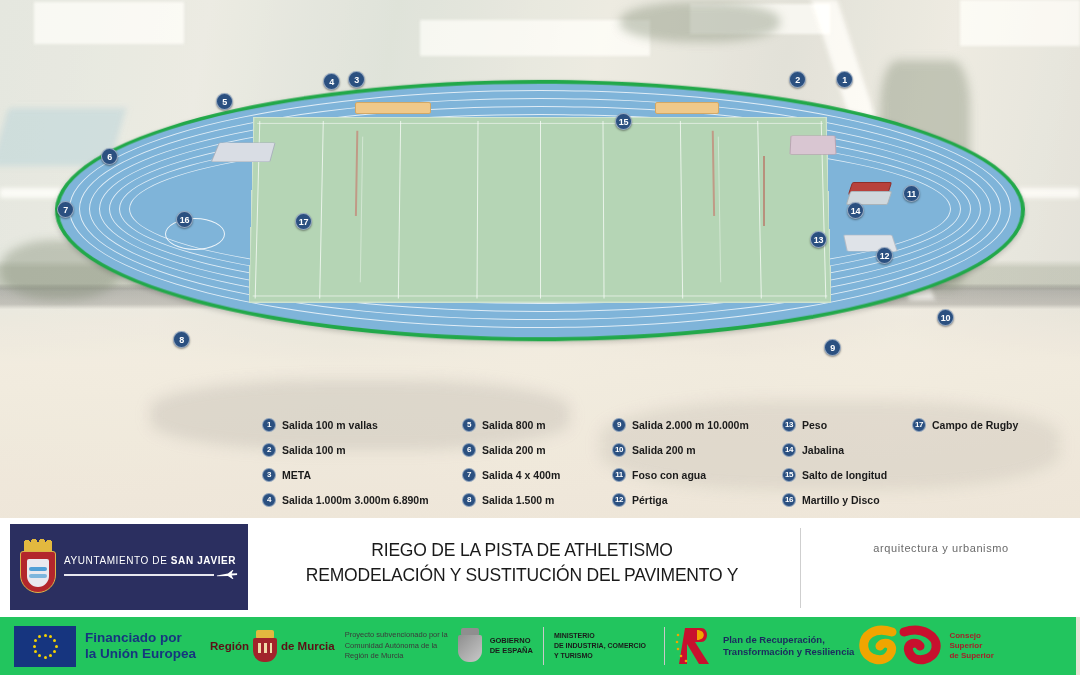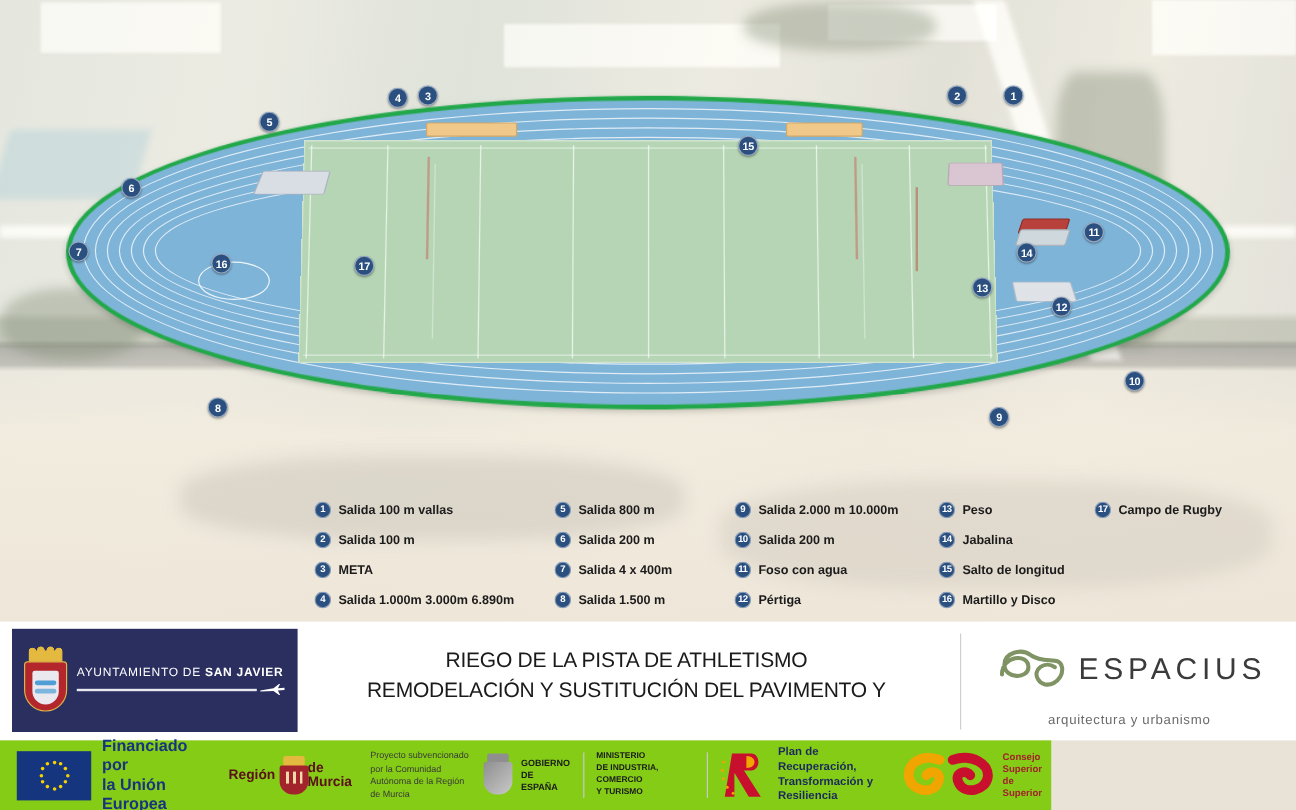--- a/index.html
+++ b/index.html
@@ -140,21 +140,21 @@
     font-size:17.5px;color:#1a1a1a;line-height:1.45;letter-spacing:-0.2px;
   }
   #divider{position:absolute;left:800px;top:10px;width:1px;height:80px;background:#cfcfcf;}
   #espacius{position:absolute;left:812px;top:14px;width:258px;text-align:center;}
   #espacius .row{display:flex;align-items:center;justify-content:center;gap:4px;}
   #espacius .word{font-size:25px;letter-spacing:4px;color:#3b3b3b;}
   #espacius .sub{font-size:11px;color:#6a6a6a;letter-spacing:.6px;margin-top:10px;}
 
   
   #footer{
-    position:absolute;left:0;top:617px;width:876px;height:58px;background:#84cc16;
+    position:absolute;left:0;top:617px;width:1076px;height:58px;background:#22c55e;
     display:flex;align-items:center;
   }
   .euflag{
     width:62px;height:41px;background:#16357f;position:relative;flex:0 0 auto;margin-left:14px;
   }
   .euflag .stars{position:absolute;left:50%;top:50%;width:26px;height:26px;transform:translate(-50%,-50%);}
   .euflag .st{position:absolute;width:3px;height:3px;background:#f5d200;border-radius:50%;}
   .euTxt{margin-left:9px;line-height:1.18;}
   .euTxt .a{font-size:13.5px;font-weight:bold;color:#16357f;}
   .vline{width:1px;height:38px;background:#c9c9c9;margin:0 10px;flex:0 0 auto;}
@@ -363,27 +363,20 @@
   </div>
 
   <div id="title">
     <div>RIEGO DE LA PISTA DE ATHLETISMO</div>
     <div>REMODELACIÓN Y SUSTITUCIÓN DEL PAVIMENTO Y</div>
   </div>
 
   <div id="divider"></div>
 
   <div id="espacius">
-    <div class="row">
-      <svg width="68" height="52" viewBox="0 0 68 52">
-        <path d="M8 30 C8 14, 30 12, 30 24 C30 34, 10 34, 10 22 C10 12, 24 8, 32 14
-                 C44 22, 56 14, 58 24 C60 36, 44 44, 38 34 C33 26, 44 18, 52 24" fill="none" stroke="#7f9364" stroke-width="3.4" stroke-linecap="round"></path>
-      </svg>
-      <span class="word">ESPACIUS</span>
-    </div>
     <div class="sub">arquitectura y urbanismo</div>
   </div>
 </div>
 
 <div id="footer">
 
   <div class="euflag">
     <div class="stars" id="euStars">
         <span class="st" style="left: 11.5px; top: 0.5px;"></span>
         <span class="st" style="left: 17px; top: 1.97372px;"></span>

